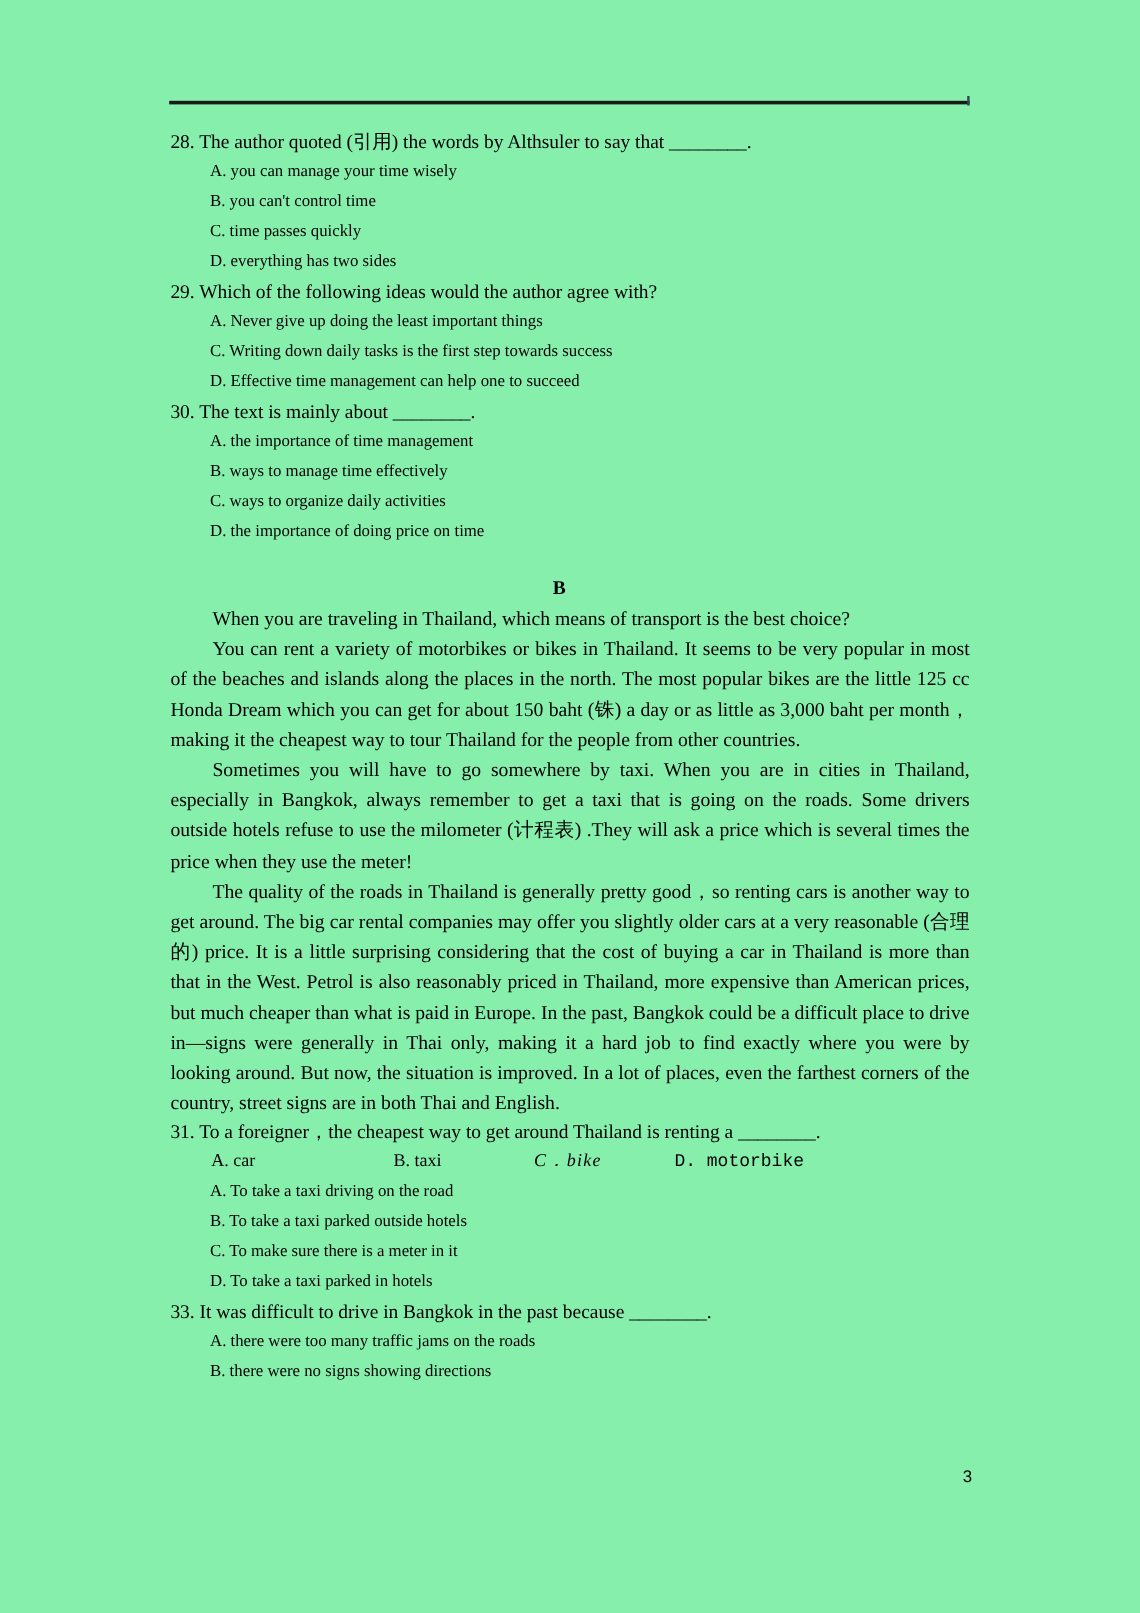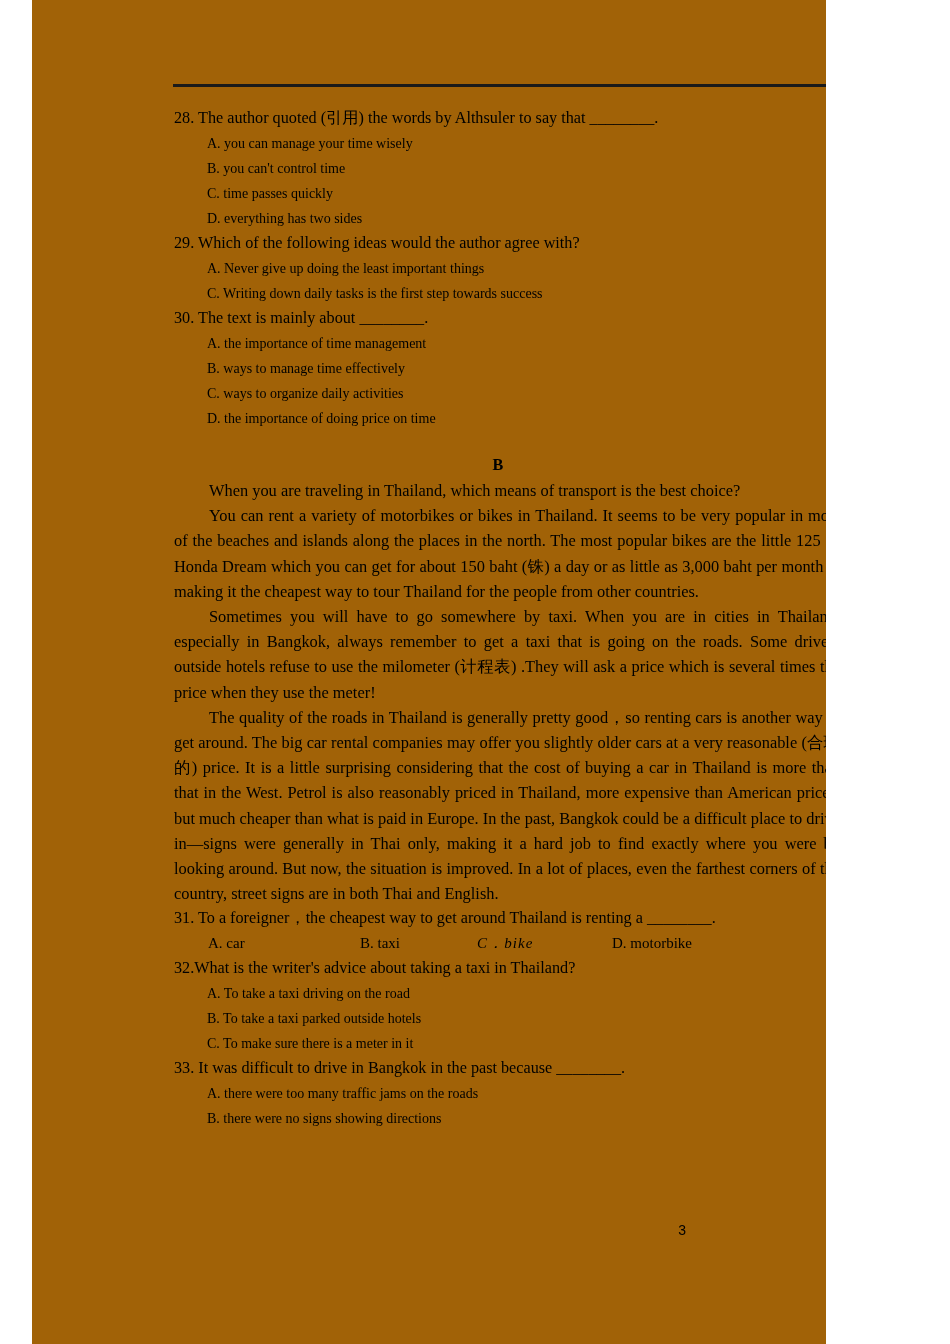--- a/index.html
+++ b/index.html
@@ -7,26 +7,25 @@
     margin: 0;
     padding: 0;
     background: #ffffff;
   }
   body {
     font-family: "Liberation Serif", "DejaVu Serif", serif;
     color: #000000;
   }
   .page {
     position: relative;
-    width: 794px;
+    width: 950px;
     height: 1344px;
-    background: #a16207;
+    background: #86efac;
     overflow: hidden;
     box-sizing: border-box;
-    margin-left: 32px;
   }
   
   .header-rule {
     position: absolute;
     left: 141px;
     top: 84px;
     width: 667px;
     height: 3px;
     background: #1a1a1a;
   }
@@ -86,21 +85,21 @@
     line-height: 25px;
   }
   .option-col {
     position: absolute;
     top: 0;
     white-space: nowrap;
   }
   .option-col.c0 { left: 34px; }
   .option-col.c1 { left: 186px; }
   .option-col.c2 { left: 303px; }
-  .option-col.c3 { left: 438px; }
+  .option-col.c3 { left: 420px; font-family: Liberation Mono, monospace; }
   .wide-label {
     letter-spacing: 1.1px;
     font-style: italic;
   }
   
   .page-number {
     position: absolute;
     right: 140px;
     top: 1222px;
     font-family: "Liberation Sans", "DejaVu Sans", sans-serif;
@@ -123,20 +122,21 @@
       <p class="option">A. you can manage your time wisely</p>
       <p class="option">B. you can't control time</p>
       <p class="option">C. time passes quickly</p>
       <p class="option">D. everything has two sides</p>
     </div>
 
     <div>
       <p class="question">29. Which of the following ideas would the author agree with?</p>
       <p class="option">A. Never give up doing the least important things</p>
       <p class="option">C. Writing down daily tasks is the first step towards success</p>
+      <p class="option">D. Effective time management can help one to succeed</p>
     </div>
 
     <div>
       <p class="question">30. The text is mainly about ________.</p>
       <p class="option">A. the importance of time management</p>
       <p class="option">B. ways to manage time effectively</p>
       <p class="option">C. ways to organize daily activities</p>
       <p class="option">D. the importance of doing price on time</p>
     </div>
 
@@ -151,24 +151,24 @@
       <p class="question">31. To a foreigner，the cheapest way to get around Thailand is renting a ________.</p>
       <div class="option-row">
         <span class="option-col c0">A. car</span>
         <span class="option-col c1">B. taxi</span>
         <span class="option-col c2 wide-label">C．bike</span>
         <span class="option-col c3">D. motorbike</span>
       </div>
     </div>
 
     <div>
-      <p class="question">32.What is the writer's advice about taking a taxi in Thailand?</p>
       <p class="option">A. To take a taxi driving on the road</p>
       <p class="option">B. To take a taxi parked outside hotels</p>
       <p class="option">C. To make sure there is a meter in it</p>
+      <p class="option">D. To take a taxi parked in hotels</p>
     </div>
 
     <div>
       <p class="question">33. It was difficult to drive in Bangkok in the past because ________.</p>
       <p class="option">A. there were too many traffic jams on the roads</p>
       <p class="option">B. there were no signs showing directions</p>
     </div>
 
   </div>
 

